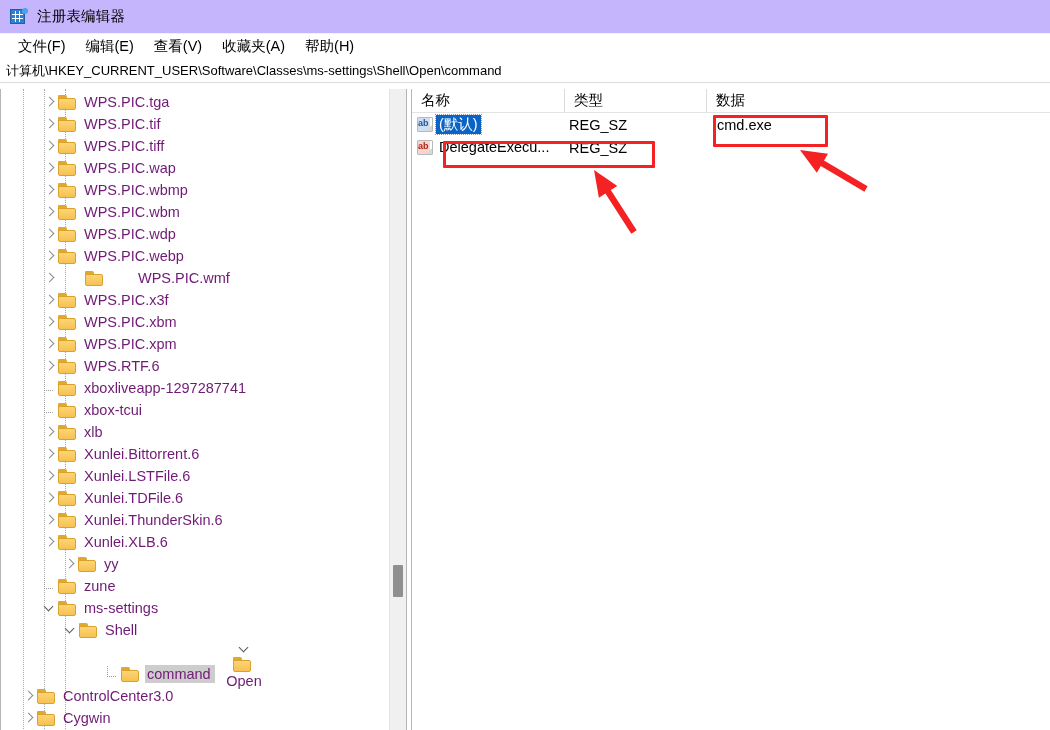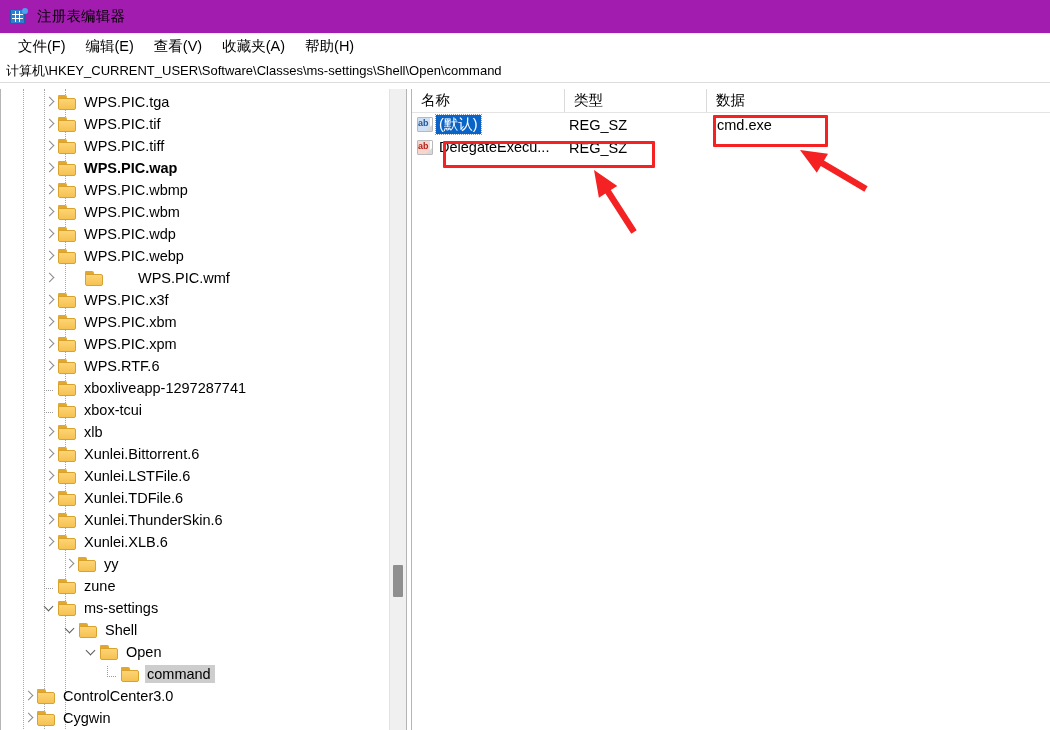--- a/index.html
+++ b/index.html
@@ -13,21 +13,21 @@
     font-family: "Liberation Sans", "DejaVu Sans", sans-serif;
     font-size: 14px;
     color: #000000;
     overflow: hidden;
     position: relative;
   }
 
   
   #titlebar {
     height: 34px;
-    background: #a21caf;
+    background: #c4b5fd;
     display: flex;
     align-items: center;
     padding-left: 10px;
     box-sizing: border-box;
     border-bottom: 1px solid #f3f3f3;
   }
   #app-icon {
     width: 18px;
     height: 18px;
     position: relative;
@@ -131,21 +131,21 @@
   .tree-row {
     height: 22px;
     display: flex;
     align-items: center;
     position: relative;
     white-space: nowrap;
     cursor: default;
   }
   .tree-label {
     font-size: 14.5px;
-    color: #000000;
+    color: #701a75;
     padding: 1px 4px 1px 2px;
     line-height: 16px;
   }
   .tree-row.selected .tree-label {
     background: #cdcdcd;
   }
   .chev {
     width: 16px;
     height: 16px;
     flex: none;
@@ -401,21 +401,21 @@
           <span class="tree-label">WPS.PIC.tif</span>
         </div>
         <div class="tree-row" style="padding-left: 41px;">
           <span class="chev has"></span>
           <span class="folder">
             <span class="tab"></span>
             <span class="body"></span>
           </span>
           <span class="tree-label">WPS.PIC.tiff</span>
         </div>
-        <div class="tree-row" style="padding-left: 41px; font-weight: bold;">
+        <div class="tree-row" style="padding-left: 41px;">
           <span class="chev has"></span>
           <span class="folder">
             <span class="tab"></span>
             <span class="body"></span>
           </span>
           <span class="tree-label">WPS.PIC.wap</span>
         </div>
         <div class="tree-row" style="padding-left: 41px;">
           <span class="chev has"></span>
           <span class="folder">
@@ -577,21 +577,21 @@
           <span class="tree-label">ms-settings</span>
         </div>
         <div class="tree-row" style="padding-left: 62px;">
           <span class="chev open"></span>
           <span class="folder">
             <span class="tab"></span>
             <span class="body"></span>
           </span>
           <span class="tree-label">Shell</span>
         </div>
-        <div class="tree-row" style="padding-left: 83px;">
+        <div class="tree-row" style="padding-left: 83px; flex-direction: column;">
           <span class="chev open"></span>
           <span class="folder">
             <span class="tab"></span>
             <span class="body"></span>
           </span>
           <span class="tree-label">Open</span>
         </div>
         <div class="tree-row selected" style="padding-left: 104px;">
           <span class="chev leaf"></span>
           <span class="folder">

